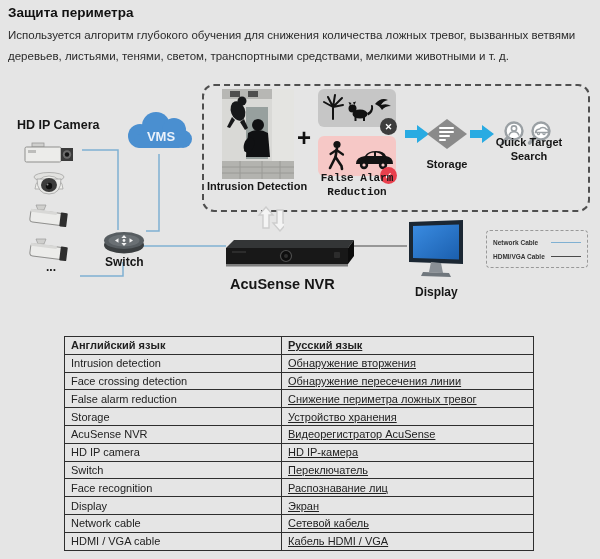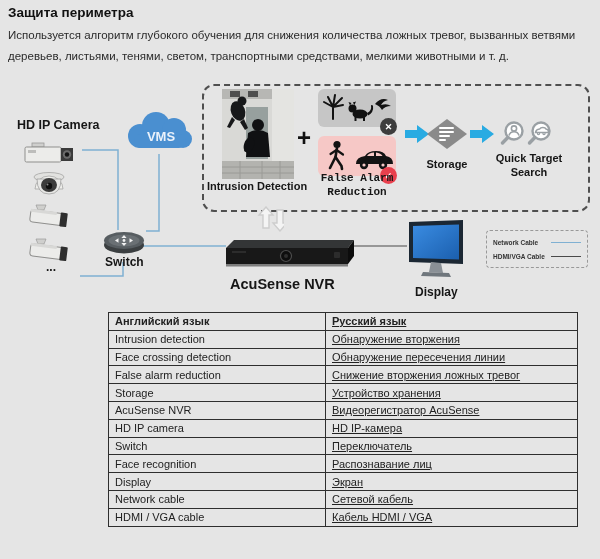--- a/index.html
+++ b/index.html
@@ -27,21 +27,21 @@
   .plus-sign { left:296px; top:44px; font-size:24px; font-weight:bold; color:#111; }
 
   .legend-box { left:486px; top:152px; width:102px; height:38px; border:1px dashed #999; border-radius:4px;
                 padding:4px 6px; display:flex; flex-direction:column; justify-content:space-around; }
   .legend-row { display:flex; align-items:center; justify-content:space-between; }
   .legend-row span { font-size:6.5px; font-weight:bold; color:#333; }
   .legend-line { width:30px; height:0; border-top:1.5px solid; }
   .legend-line.net { border-color:#7fb0d2; }
   .legend-line.hdmi { border-color:#4a4a4a; }
 
-  .tbl-wrap { position:absolute; left:64px; top:312px;margin-left:44px; }
+  .tbl-wrap { position:absolute; left:64px; top:336px; }
   table.translate { border-collapse:collapse; }
   table.translate th, table.translate td {
     border:1px solid #2e2e2e; font-size:11px; padding:0 6px; height:17.8px; text-align:left;
     color:#222; font-weight:normal;
   }
   table.translate th { font-weight:bold; }
   table.translate td:first-child, table.translate th:first-child { width:217px; }
   table.translate td:last-child, table.translate th:last-child { width:252px;text-decoration:underline; }
 
   svg { display:block; }
@@ -228,21 +228,21 @@
         <path d="M10,15.5 a5.2,5.2 0 0 1 10,0" stroke-width="1.6"></path>
       </g>
       <g stroke="#9aa0a4" fill="none">
         <circle cx="42" cy="11" r="8.5" stroke-width="2.4" fill="#fff"></circle>
         <path d="M35.8,17.5 L30.5,23" stroke-width="3.4" stroke-linecap="round"></path>
         <path d="M36.5,12.5 q0.5,-3 4,-3.4 q1,-1.6 3.4,-1.6 q2.4,0 3.2,1.6 q2.4,0.4 2.6,3.4 Z" stroke-width="1.5"></path>
         <circle cx="39.5" cy="13.6" r="1.1" stroke-width="1.2"></circle>
         <circle cx="45" cy="13.6" r="1.1" stroke-width="1.2"></circle>
       </g>
     </svg>
-    <div class="abs small-label" style="left:490px;top:74px;width:78px;">
+    <div class="abs small-label" style="left:490px;top:58px;width:78px;">
       <div>Quick Target</div>
       <div>Search</div>
     </div>
 
     <svg class="abs" style="left:256px;top:128px;" width="28" height="26" viewBox="0 0 28 26">
       <path d="M8,24 V11 H4 L11,3 L18,11 H14 V24 Z" fill="#f4f4f4" stroke="#cdcdcd" stroke-width="1.4" transform="translate(-1,-2)"></path>
       <path d="M8,24 V11 H4 L11,3 L18,11 H14 V24 Z" fill="#f4f4f4" stroke="#cdcdcd" stroke-width="1.4" transform="rotate(180 14 13) translate(-7,-2)"></path>
     </svg>
 
     <svg class="abs" style="left:222px;top:156px;" width="134" height="38" viewBox="0 0 134 38">
@@ -296,21 +296,21 @@
           <tr>
             <td>Intrusion detection</td>
             <td>Обнаружение вторжения</td>
           </tr>
           <tr>
             <td>Face crossing detection</td>
             <td>Обнаружение пересечения линии</td>
           </tr>
           <tr>
             <td>False alarm reduction</td>
-            <td>Снижение вторжения ложных тревог</td>
+            <td>Снижение периметра ложных тревог</td>
           </tr>
           <tr>
             <td>Storage</td>
             <td>Устройство хранения</td>
           </tr>
           <tr>
             <td>AcuSense NVR</td>
             <td>Видеорегистратор AcuSense</td>
           </tr>
           <tr>

